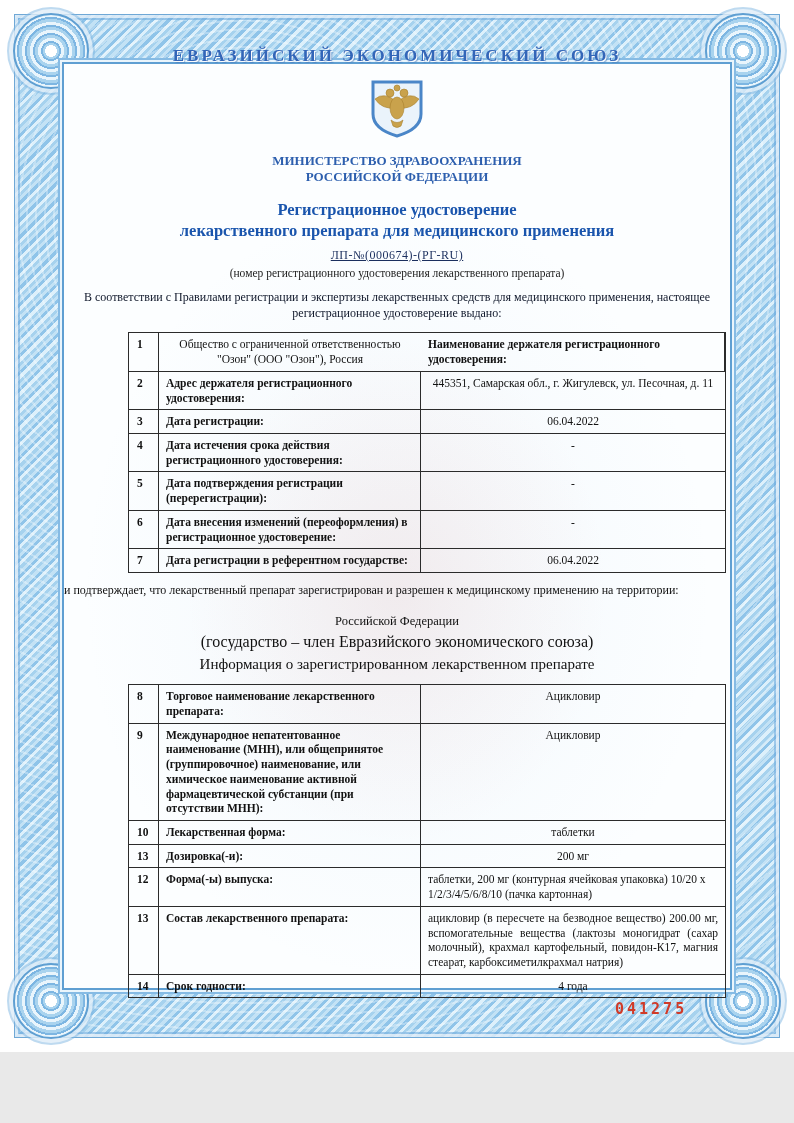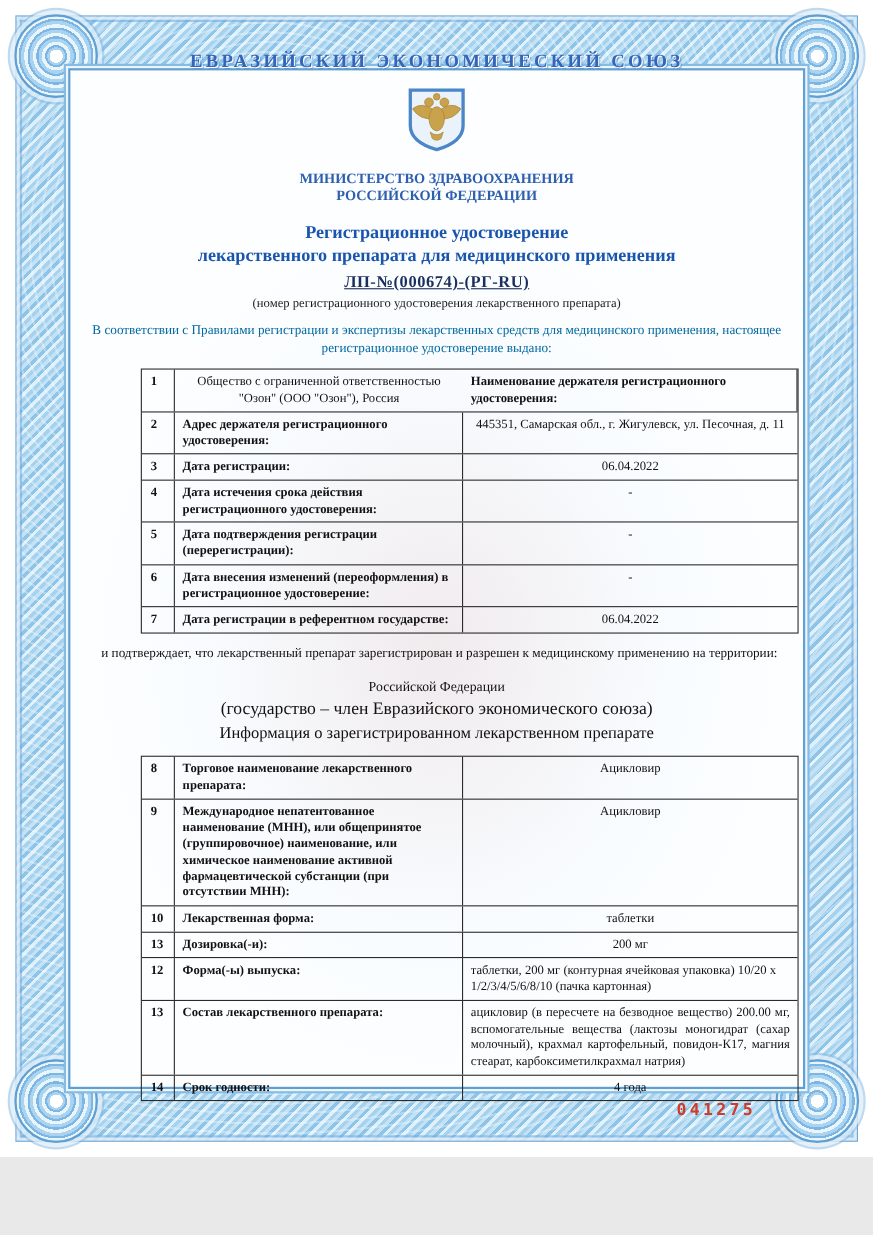--- a/index.html
+++ b/index.html
@@ -63,46 +63,46 @@
   .ministry {
     margin-top: 9px; text-align: center;
     color: #2d5fae; font-weight: bold; font-size: 13px; line-height: 1.25;
   }
   .doc-title {
     margin-top: 13px; text-align: center;
     color: #1a55ad; font-weight: bold; font-size: 16.5px; line-height: 1.32;
   }
   .reg-number {
     margin-top: 6px; text-align: center;
-    color: #1b2f5e; font-weight: bold; font-size: 15px;
+    color: #1b2f5e; font-weight: normal; font-size: 12px;
     text-decoration: underline; letter-spacing: 0.5px;
   }
   .reg-caption { margin-top: 4px; text-align: center; font-size: 11.5px; color: #1c1c1c; }
   .intro {
     margin: 10px 6px 0 6px; text-align: center;
-    font-size: 12px; line-height: 1.35; color: #0369a1;
+    font-size: 12px; line-height: 1.35; color: #0f172a;
   }
 
   
   .reg-table {
     margin: 11px 0 0 66px; width: 598px;
     border: 1.5px solid #2b2b2b;
     box-sizing: border-box;
     font-size: 11.5px; line-height: 1.28;
   }
   .trow { display: grid; grid-template-columns: 30px 262px 1fr; border-bottom: 1px solid #2b2b2b; }
   .trow:last-child { border-bottom: none; }
   .cell { padding: 4px 7px; box-sizing: border-box; }
   .cell.num { font-weight: bold; border-right: 1px solid #2b2b2b; padding-left: 8px; }
   .cell.label { font-weight: bold; border-right: 1px solid #2b2b2b; }
   .cell.value { text-align: center; }
   .cell.value.left { text-align: left; }
   .cell.value.justify { text-align: justify; }
 
-  .confirm-text { margin: 9px 2px 16px 2px; font-size: 12px; line-height: 1.35; padding-left: 28px; }
+  .confirm-text { margin: 9px 2px 16px 2px; font-size: 12px; line-height: 1.35; }
   .territory { margin-top: 5px; text-align: center; font-size: 12.5px; }
   .territory-caption { margin-top: 4px; text-align: center; font-size: 16px; }
   .info-heading { margin-top: 5px; text-align: center; font-size: 15px; }
 
   
   .serial {
     position: absolute; top: 1000px; left: 615px;
     color: #d03a28;
     font-family: "DejaVu Sans Mono", monospace;
     font-size: 15px; font-weight: bold; letter-spacing: 3px;

